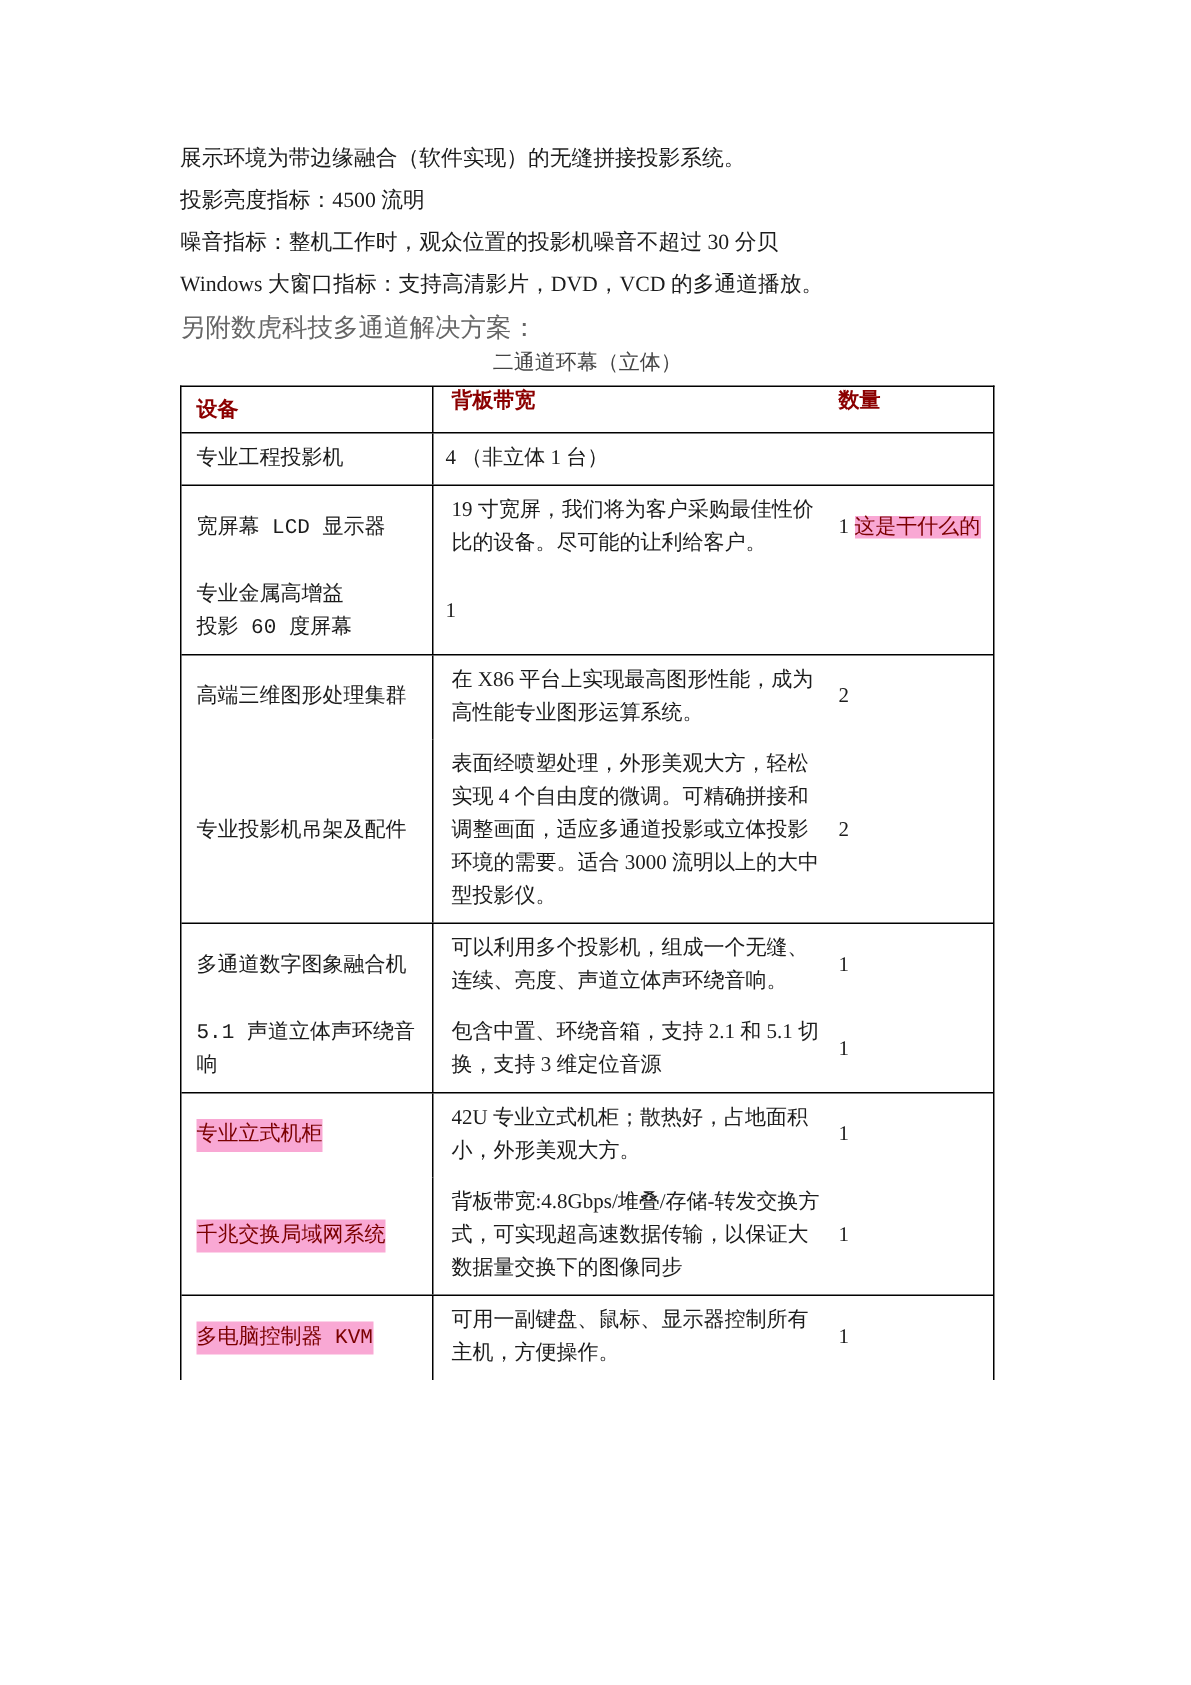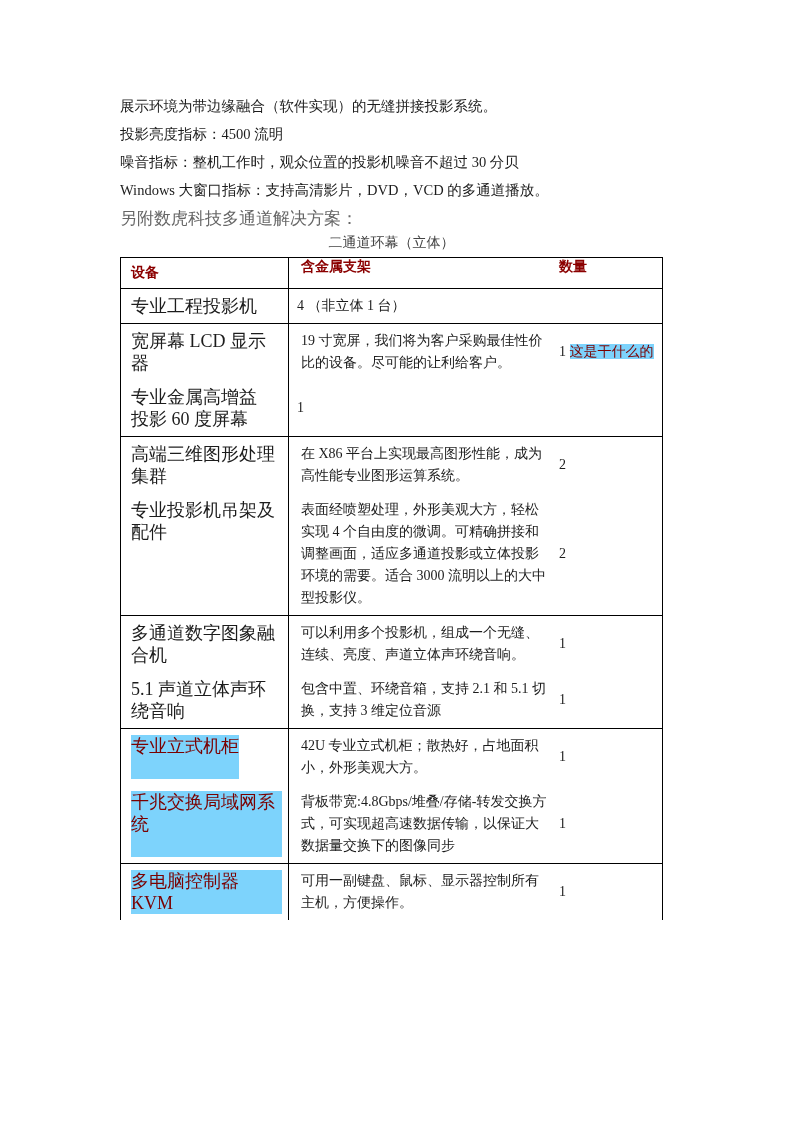--- a/index.html
+++ b/index.html
@@ -57,42 +57,44 @@
   .hdr-desc { width: 262px; padding-left: 12px; }
   .hdr-qty  { flex: 1; padding-left: 8px; }
   .group { border-bottom: 1px solid #000000; }
   .group:last-child { border-bottom: none; }
   .entry { align-items: center; }
   .dev {
     width: 168px;
     align-self: stretch;
     border-right: 1px solid #000000;
     display: flex;
+    align-items: center;
     padding: 6px 6px 6px 10px;
     box-sizing: border-box;
-    font-size: 18px;
-    line-height: 22px;
+    font-size: 14px;
+    line-height: 22px;
+    font-family: Liberation Mono, monospace;
   }
   .dev span { white-space: pre-line; }
   .desc {
     width: 262px;
     padding: 6px 4px 6px 12px;
     box-sizing: border-box;
     font-size: 14px;
     line-height: 22px;
   }
   .qty {
     flex: 1;
     padding: 6px 4px 6px 8px;
     box-sizing: border-box;
     font-size: 14px;
     line-height: 22px;
   }
   .hl {
-    background: #7dd3fc;
+    background: #f9a8d4;
     color: #7A0000;
   }
 </style>
 </head>
 <body>
 
 <div class="page">
   <div class="content">
 
     <div class="intro">
@@ -102,21 +104,21 @@
       <p>Windows 大窗口指标：支持高清影片，DVD，VCD 的多通道播放。</p>
     </div>
 
     <p class="note-line">另附数虎科技多通道解决方案：</p>
 
     <p class="table-title">二通道环幕（立体）</p>
 
     <div class="tbl">
       <div class="hdr-row">
         <div class="hdr-dev">设备</div>
-        <div class="hdr-desc">含金属支架</div>
+        <div class="hdr-desc">背板带宽</div>
         <div class="hdr-qty">数量</div>
       </div>
       <div id="tbl-body">
           <div class="group">
             <div class="entry">
               <div class="dev">
                 <span>专业工程投影机</span>
               </div>
               <div class="qty"><span>4 （非立体 1 台）</span></div>
             </div>

